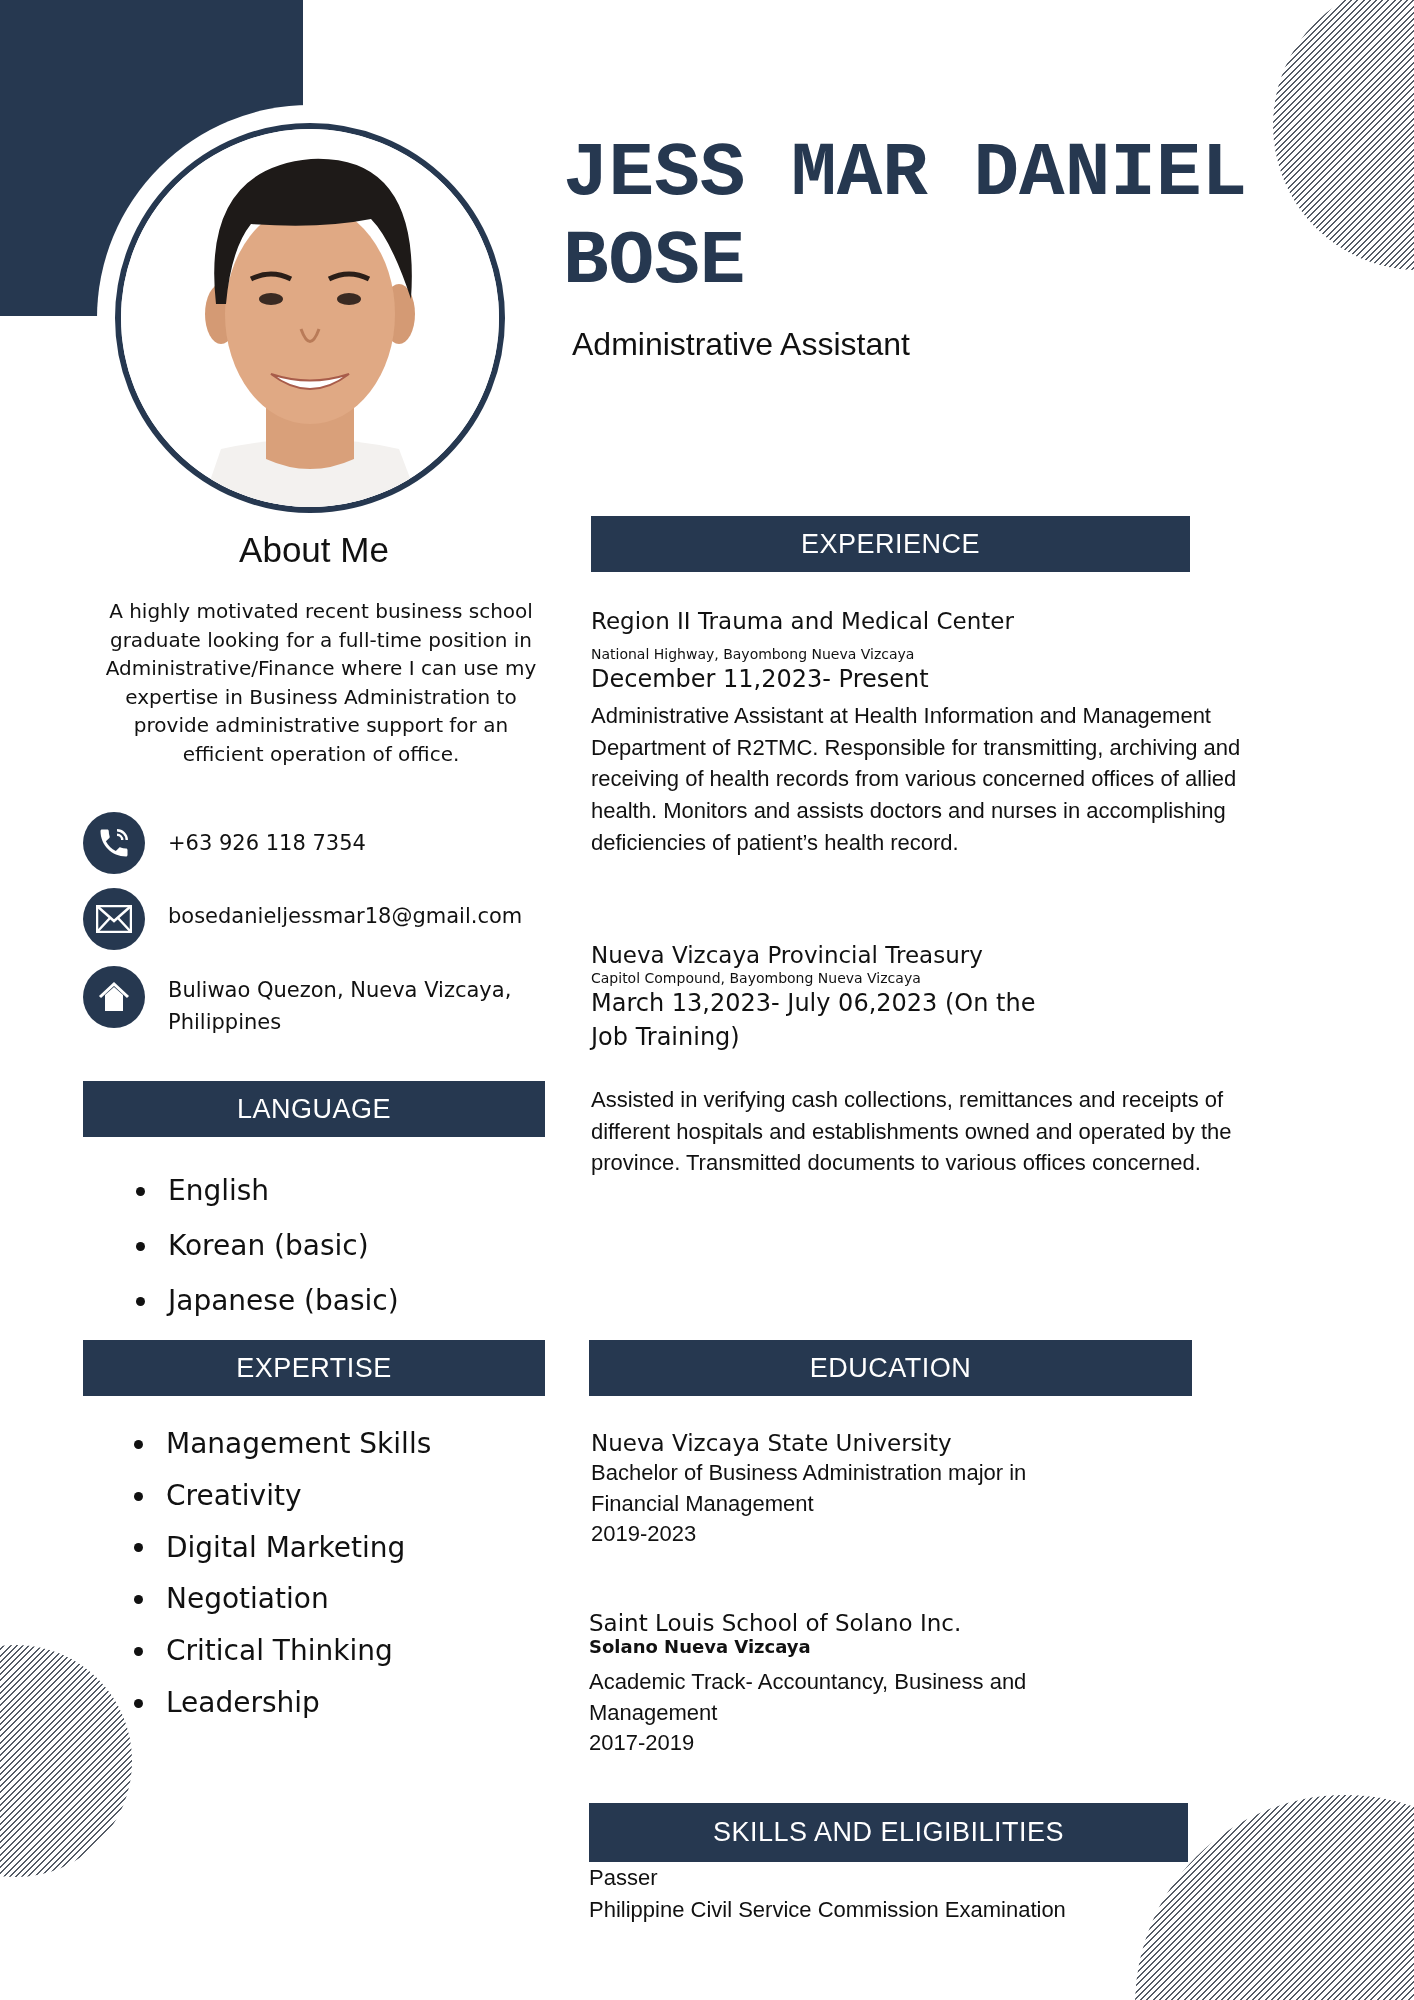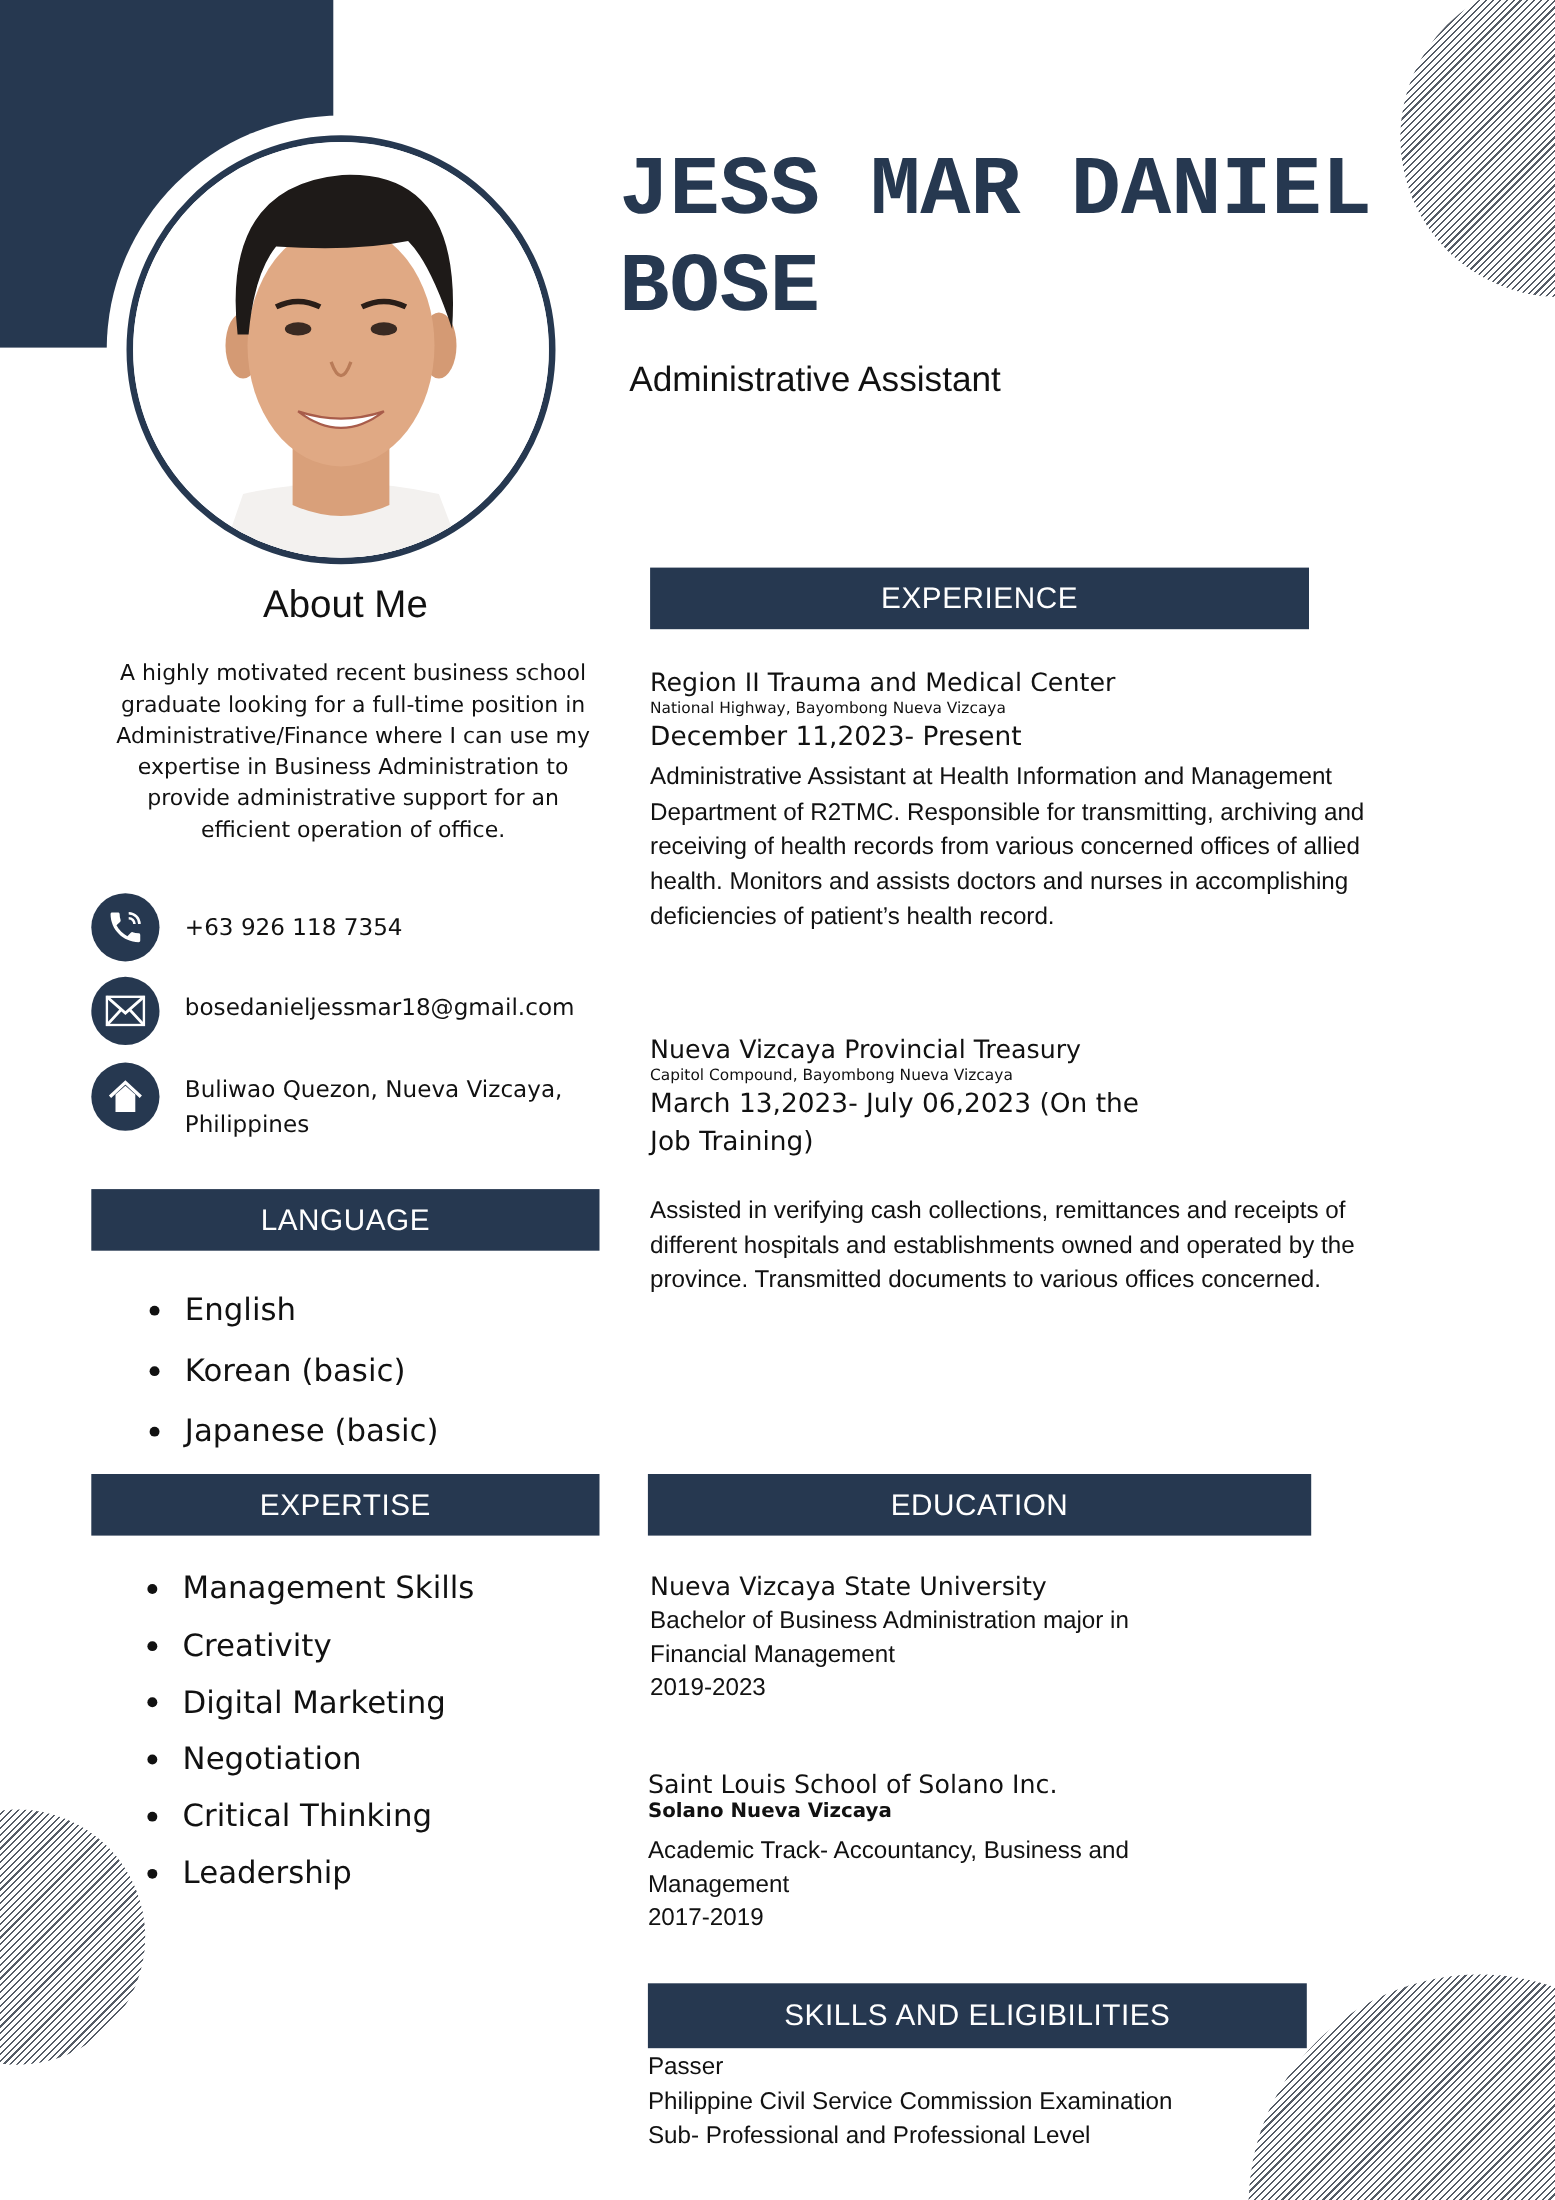--- a/index.html
+++ b/index.html
@@ -143,21 +143,21 @@
   <li>Critical Thinking</li>
   <li>Leadership</li>
 </ul>
 
 <div class="abs bar" style="left:591px; top:516px; width:599px; height:56px;">
   <span>EXPERIENCE</span>
 </div>
 
 <div class="abs" style="left:591px; top:608px; width:700px;">
   <div class="org">Region II Trauma and Medical Center</div>
-  <div class="addr" style="margin-top:2px;">National Highway, Bayombong Nueva Vizcaya</div>
+  <div class="addr" style="margin-top:12px;">National Highway, Bayombong Nueva Vizcaya</div>
   <div class="date">December 11,2023- Present</div>
   <div class="body-text" style="margin-top:4px; width:690px;">Administrative Assistant at Health Information and Management Department of R2TMC. Responsible for transmitting, archiving and receiving of health records from various concerned offices of allied health. Monitors and assists doctors and nurses in accomplishing deficiencies of patient’s health record.</div>
 </div>
 
 <div class="abs" style="left:591px; top:942px; width:700px;">
   <div class="org">Nueva Vizcaya Provincial Treasury</div>
   <div class="addr" style="margin-top:2px;">Capitol Compound, Bayombong Nueva Vizcaya</div>
   <div class="date">March 13,2023- July 06,2023 (On the</div>
   <div class="date">Job Training)</div>
   <div class="body-text" style="margin-top:30px; width:690px;">Assisted in verifying cash collections, remittances and receipts of different hospitals and establishments owned and operated by the province. Transmitted documents to various offices concerned.</div>
@@ -181,14 +181,13 @@
   <div class="edu-text">Management</div>
   <div class="edu-text">2017-2019</div>
 </div>
 
 <div class="abs bar" style="left:589px; top:1803px; width:599px; height:59px;">
   <span>SKILLS AND ELIGIBILITIES</span>
 </div>
 <div class="abs" style="left:589px; top:1862px; width:560px;">
   <div class="body-text">Passer</div>
   <div class="body-text">Philippine Civil Service Commission Examination</div>
-  <div class="body-text">Sub- Professional and Professional Level</div>
 </div>
 
 </body></html>

